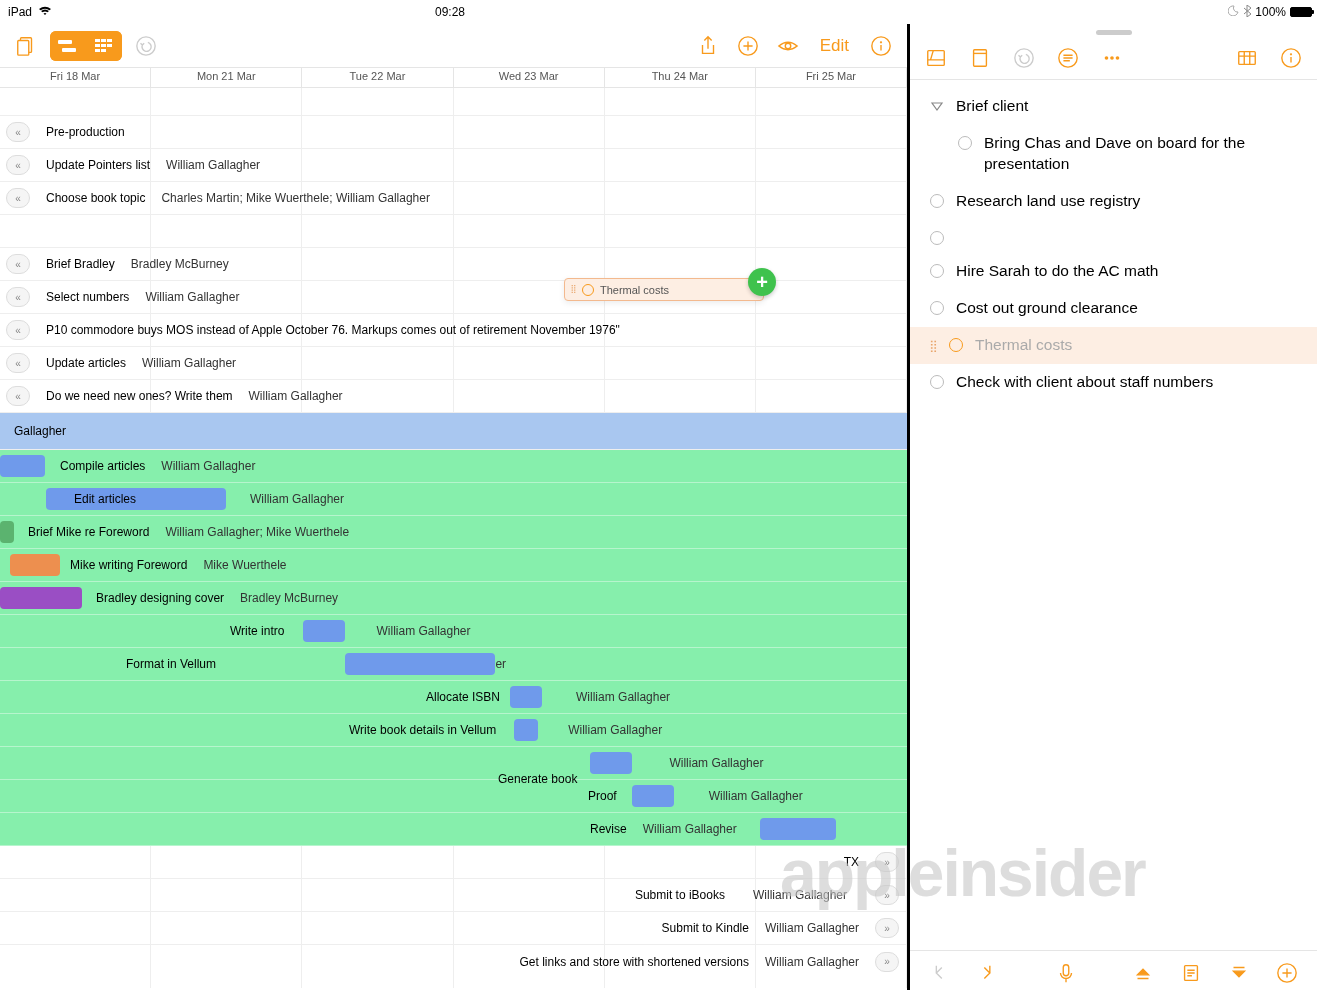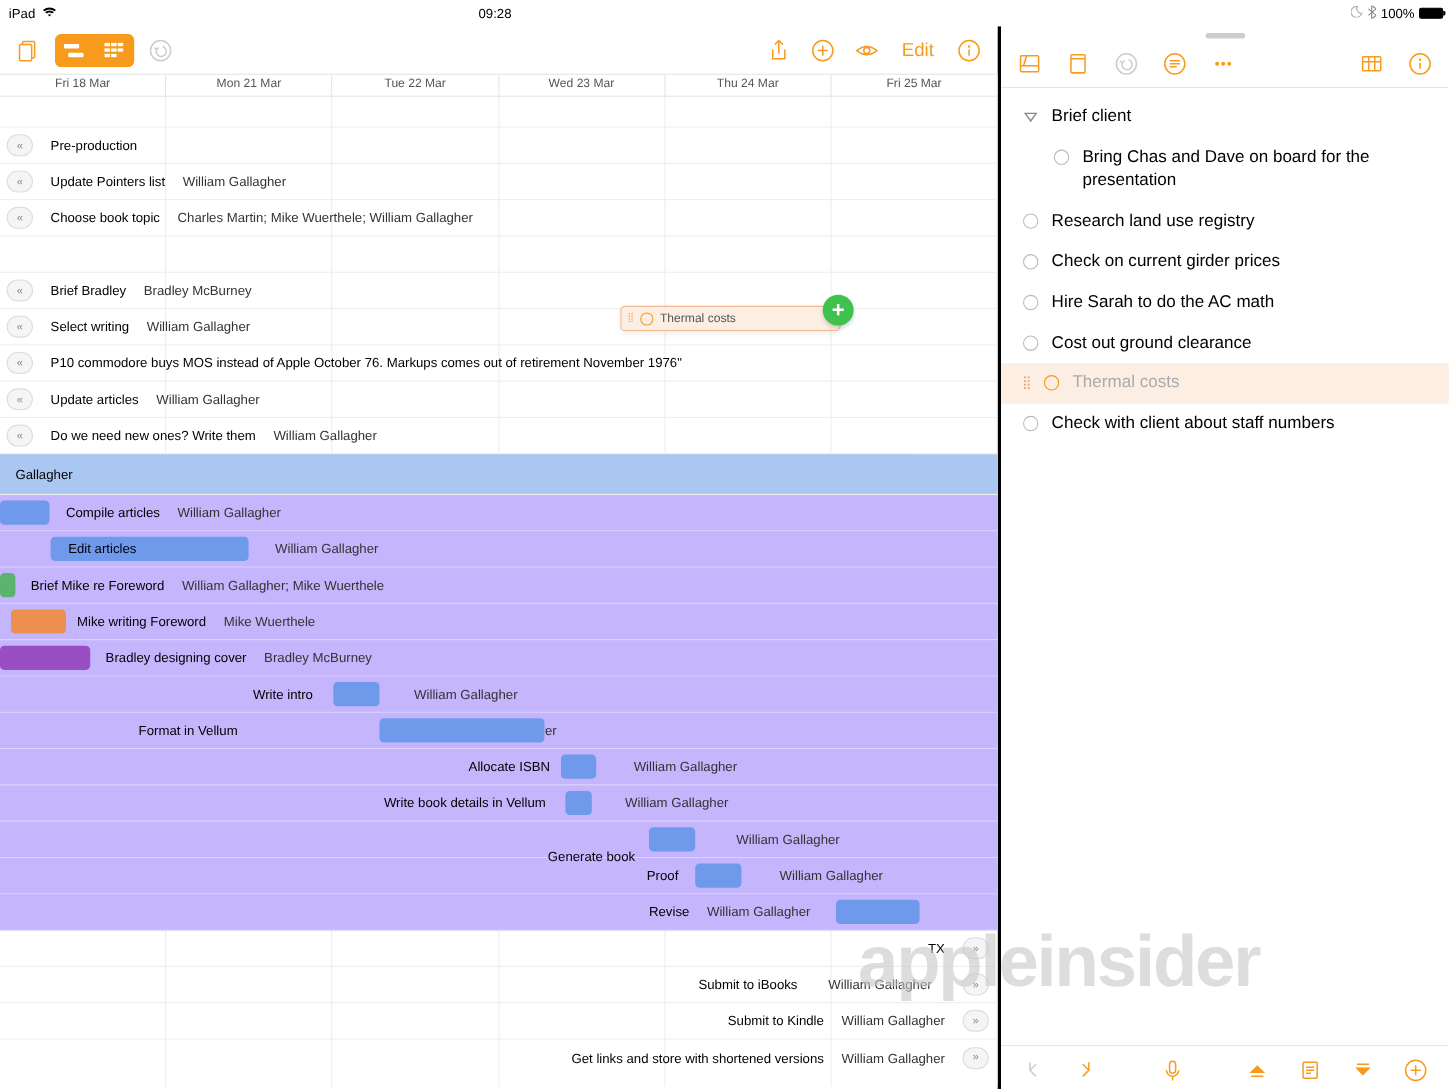--- a/index.html
+++ b/index.html
@@ -208,21 +208,21 @@
 
       <div class="row" style="height:33px;"></div>
 
       <div class="row">
         <span class="chev-btn">«</span>
         <span class="task-label">Brief Bradley</span>
         <span class="assignee">Bradley McBurney</span>
       </div>
       <div class="row">
         <span class="chev-btn">«</span>
-        <span class="task-label">Select writing</span>
+        <span class="task-label">Select numbers</span>
         <span class="assignee">William Gallagher</span>
       </div>
       <div class="row">
         <span class="chev-btn">«</span>
         <span class="task-label">P10 commodore buys MOS instead of Apple October 76. Markups comes out of retirement November 1976"</span>
       </div>
       <div class="row">
         <span class="chev-btn">«</span>
         <span class="task-label">Update articles</span>
         <span class="assignee">William Gallagher</span>
@@ -231,28 +231,28 @@
         <span class="chev-btn">«</span>
         <span class="task-label">Do we need new ones? Write them</span>
         <span class="assignee">William Gallagher</span>
       </div>
 
       <div class="row highlight tall" style="padding-left:14px;">
         <span class="task-label">Gallagher</span>
         <div style="position:absolute;left:0;top:0;height:100%;width:835px;background:#a9c7f0;z-index:-1;"></div>
       </div>
 
-      <div class="prod-container" style="background:#c4b5fd;">
+      <div class="prod-container" style="background:#86efac;">
         <div class="row">
           <div class="bar bar-blue" style="left:0;width:45px;"></div>
           <span class="task-label" style="margin-left:54px;">Compile articles</span>
           <span class="assignee">William Gallagher</span>
         </div>
         <div class="row">
-          <div class="bar bar-blue" style="left:46px;width:180px;display:flex;align-items:center;padding-left:16px;font-size:12px;">
+          <div class="bar bar-blue" style="left:46px;width:180px;display:flex;align-items:center;padding-left:28px;font-size:12px;">
               <span>Edit articles</span>
             </div>
           <span class="assignee" style="margin-left:244px;">William Gallagher</span>
         </div>
         <div class="row">
           <div class="bar bar-green" style="left:0;width:14px;"></div>
           <span class="task-label" style="margin-left:22px;">Brief Mike re Foreword</span>
           <span class="assignee">William Gallagher; Mike Wuerthele</span>
         </div>
         <div class="row">
@@ -392,21 +392,20 @@
       <div class="outline-row child">
         <span class="circle-bullet"></span>
         <span class="outline-text">Bring Chas and Dave on board for the presentation</span>
       </div>
       <div class="outline-row">
         <span class="circle-bullet"></span>
         <span class="outline-text">Research land use registry</span>
       </div>
       <div class="outline-row">
         <span class="circle-bullet"></span>
-        <span class="outline-text">Check on current girder prices</span>
       </div>
       <div class="outline-row">
         <span class="circle-bullet"></span>
         <span class="outline-text">Hire Sarah to do the AC math</span>
       </div>
       <div class="outline-row">
         <span class="circle-bullet"></span>
         <span class="outline-text">Cost out ground clearance</span>
       </div>
       <div class="outline-row selected">

